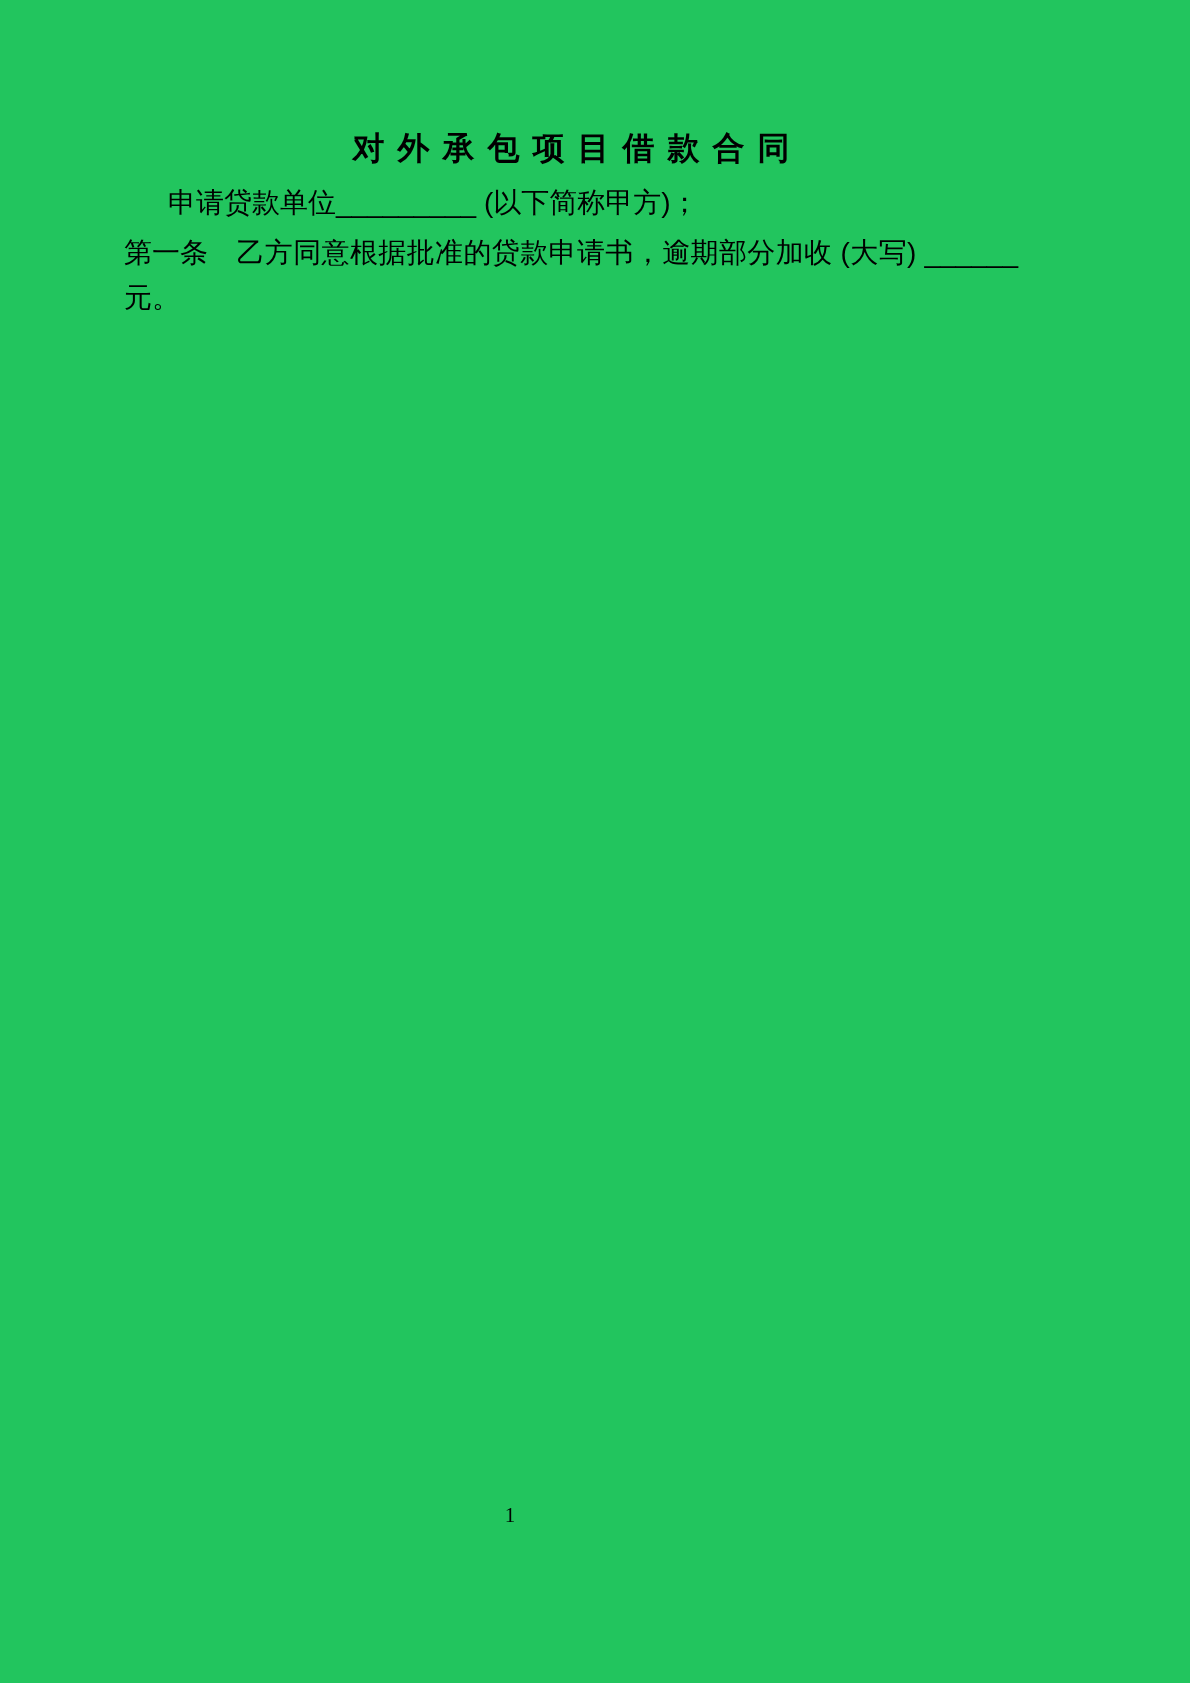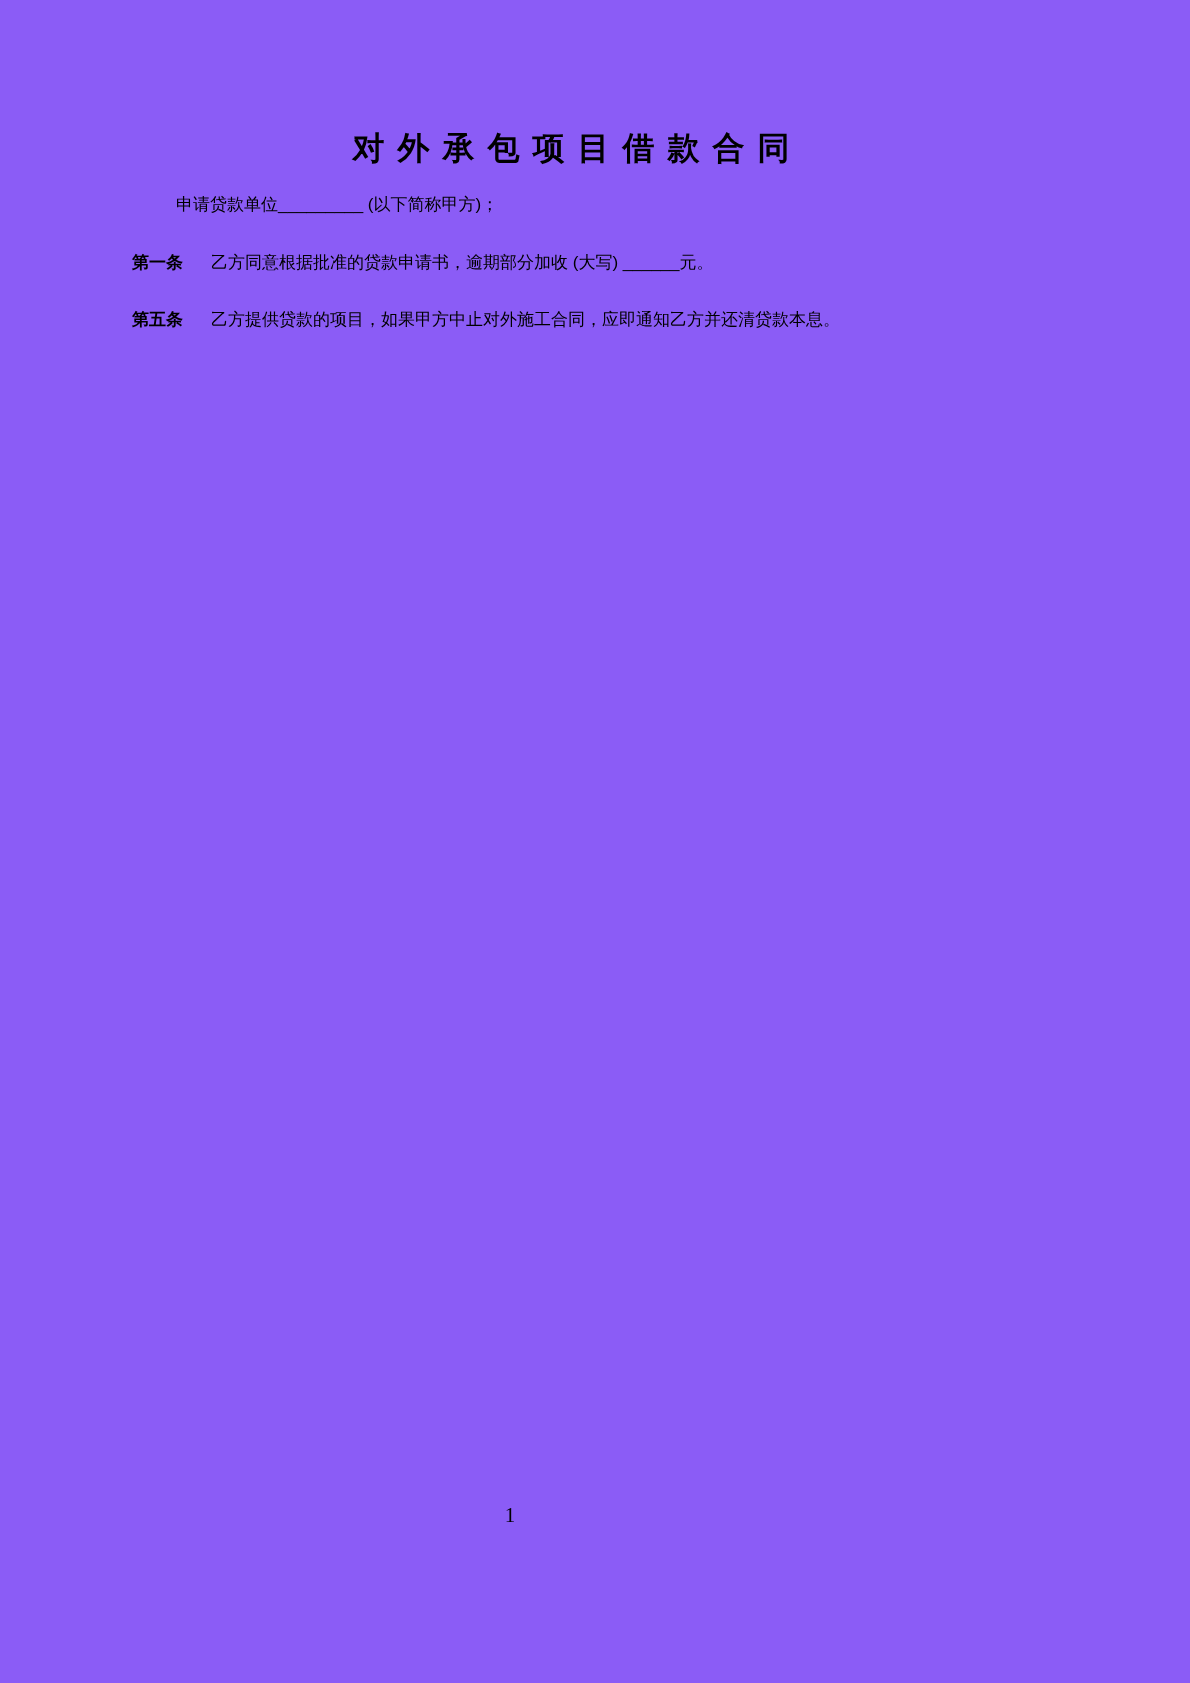--- a/index.html
+++ b/index.html
@@ -4,21 +4,21 @@
 <style>
   html, body {
     margin: 0;
     padding: 0;
     background: #ffffff;
   }
   .page {
     position: relative;
     width: 1190px;
     height: 1683px;
-    background: #8b5cf6;
+    background: #22c55e;
     color: #000000;
     font-family: "Liberation Sans", sans-serif;
     overflow: hidden;
   }
   .content {
     position: absolute;
     left: 120px;
     top: 126px;
     width: 902px;
   }
@@ -27,33 +27,32 @@
     text-align: center;
     font-family: "Liberation Serif", serif;
     font-weight: bold;
     font-size: 32px;
     line-height: 44px;
     letter-spacing: 13px;
     text-indent: 13px; 
     white-space: nowrap;
   }
   .para {
-    margin: 12px;
-    font-size: 17px;
+    margin: 4px;
+    font-size: 28px;
     line-height: 45.5px;
     text-align: justify;
     word-break: break-all;
   }
   .indent {
     text-indent: 44px;
   }
   .article-label {
     display: inline-block;
     margin-right: 28px;
-    font-weight: bold;
   }
   .page-number {
     position: absolute;
     left: 120px;
     top: 1500px;
     width: 780px;
     text-align: center;
     font-family: "Liberation Serif", serif;
     font-size: 21px;
     line-height: 30px;
@@ -67,20 +66,19 @@
 
     <h1 class="title">对外承包项目借款合同</h1>
 
     <p class="para indent">申请贷款单位_________ (以下简称甲方)；</p>
 
     <p class="para"><span class="article-label">第一条</span><span>乙方同意根据批准的贷款申请书，逾期部分加收 (大写) ______元。</span></p>
 
 
 
 
-    <p class="para"><span class="article-label">第五条</span><span>乙方提供贷款的项目，如果甲方中止对外施工合同，应即通知乙方并还清贷款本息。</span></p>
 
 
 
   </div>
 
   <div class="page-number">1</div>
 </div>
 
 </body></html>

